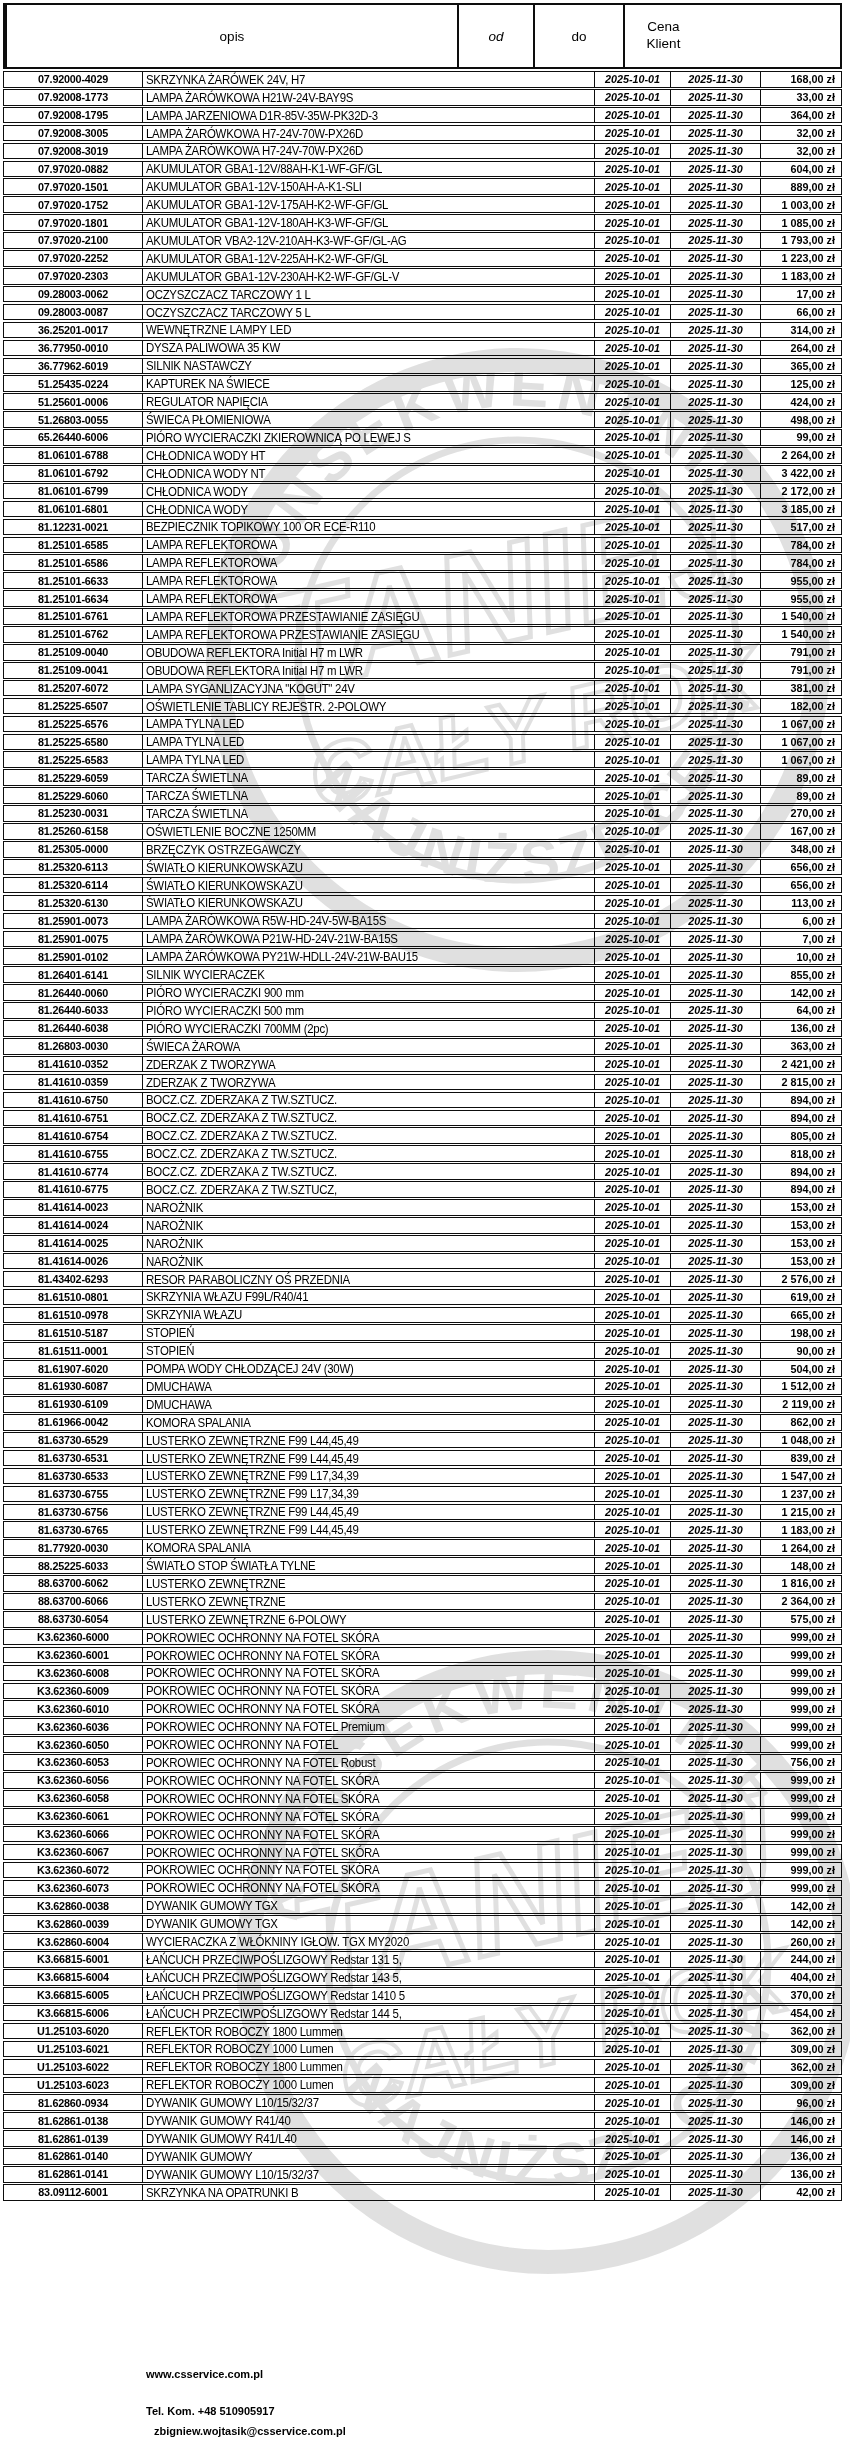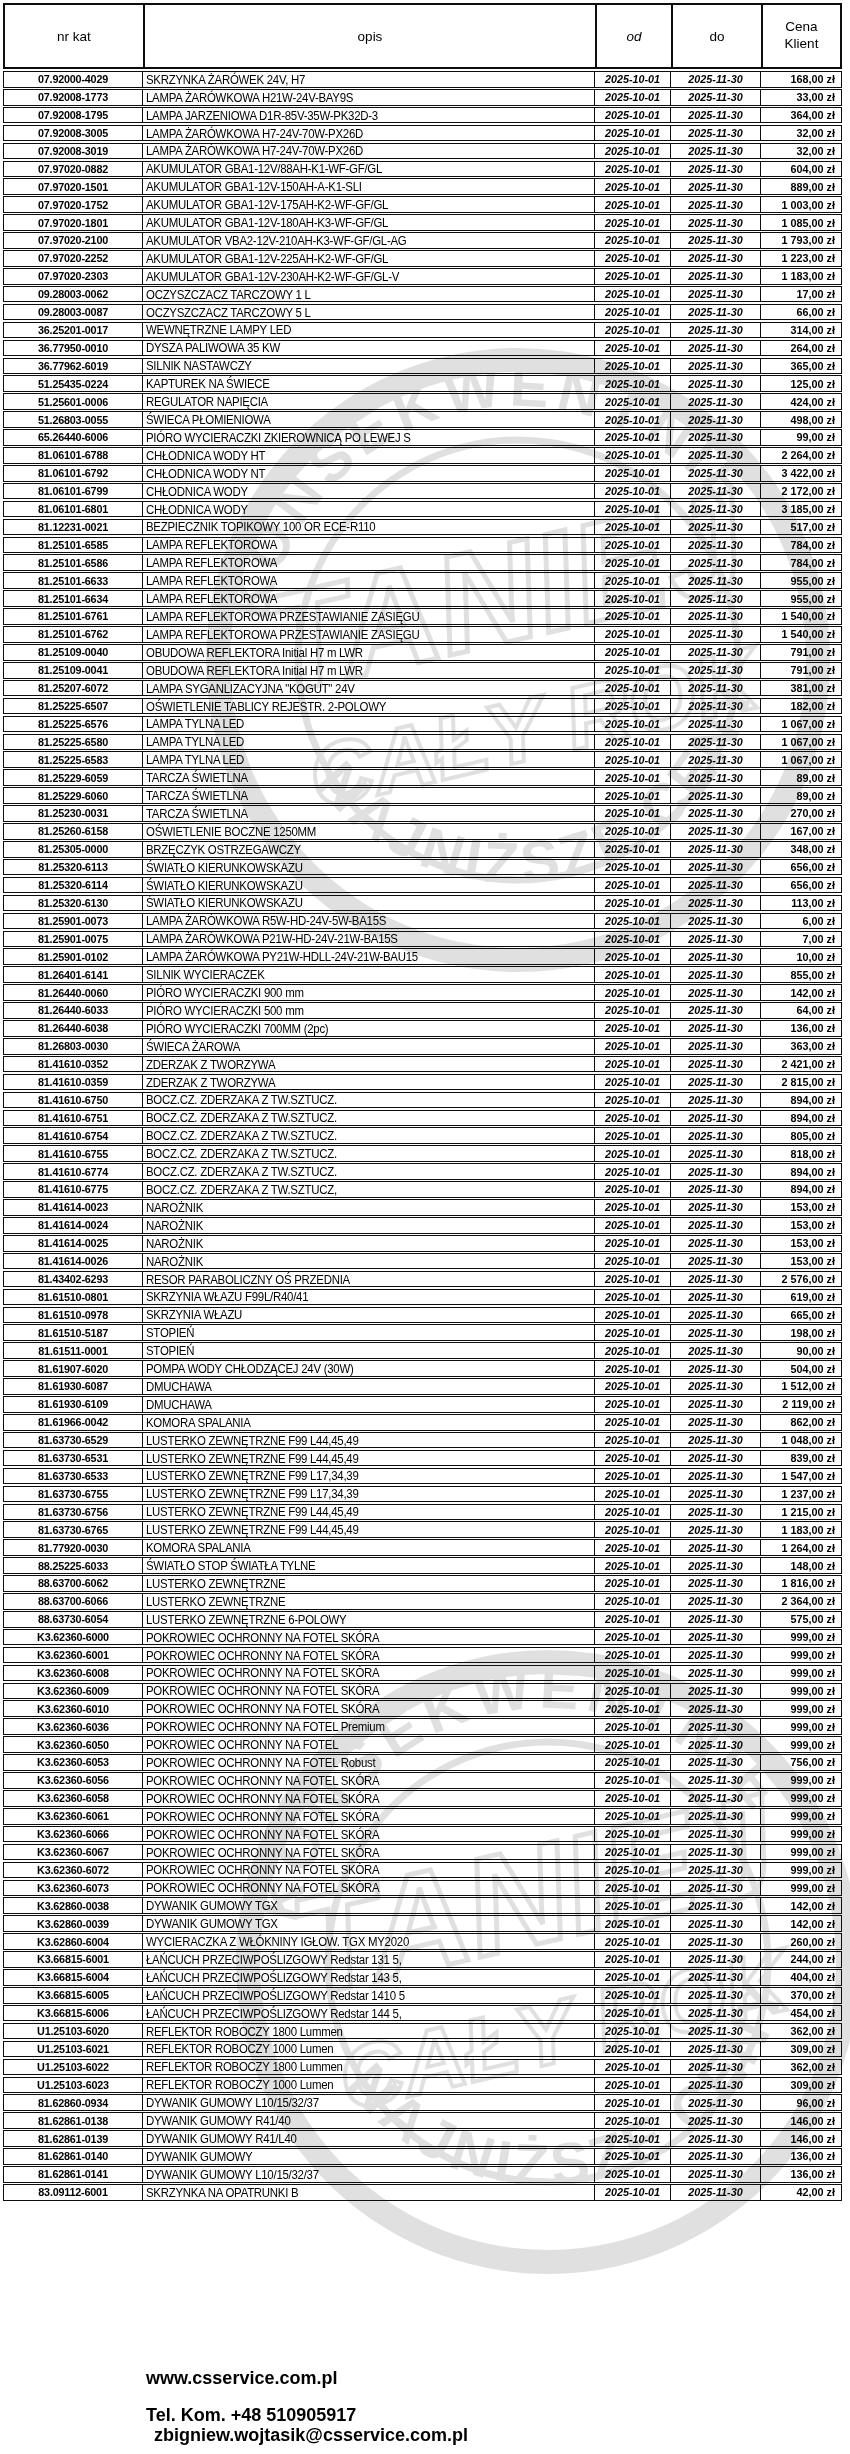--- a/index.html
+++ b/index.html
@@ -32,21 +32,21 @@
   .c-opis{width:452px;border-left:1.9px solid #0d0d0d;padding-left:3px;font-size:13px;}
   .c-opis .narrow{display:inline-block;transform:scaleX(.88);transform-origin:0 50%;letter-spacing:-0.3px;}
   .c-od{width:76px;border-left:1.9px solid #0d0d0d;justify-content:center;
         font-weight:bold;font-style:italic;font-size:10.8px;}
   .c-do{width:90px;border-left:1.9px solid #0d0d0d;justify-content:center;
         font-weight:bold;font-style:italic;font-size:10.8px;}
   .c-cena{width:79px;border-left:1.9px solid #0d0d0d;justify-content:flex-end;
           padding-right:4px;font-weight:bold;font-size:10.8px;}
 
   
-  .footer-line{position:absolute;left:146px;z-index:2;font-weight:bold;font-size:18px;}
+  .footer-line{position:absolute;left:146px;z-index:2;font-weight:bold;font-size:11px;}
   .f-web{top:2368px;}
   .f-tel{top:2405px;text-align:center;}
   .f-mail{top:2425px;margin-left:8px;}
 </style>
 </head>
 <body>
 
 <div class="page">
 
   <div class="stamp stamp1">
@@ -78,21 +78,20 @@
       <text font-size="58" font-weight="bold" fill="#b0b0b0" letter-spacing="5">
         <textPath href="#arcBot2" startOffset="50%" text-anchor="middle">NAJNIŻSZE CENY</textPath>
       </text>
       <text x="320" y="300" text-anchor="middle" font-size="140" font-weight="bold" font-style="italic" fill="none" stroke="#b0b0b0" stroke-width="5">TANIEJ</text>
       <text x="320" y="420" text-anchor="middle" font-size="88" font-weight="bold" font-style="italic" fill="none" stroke="#b0b0b0" stroke-width="4">CAŁY ROK</text>
     </svg>
   </div>
 
   <div class="table">
     <div class="thead">
-      <div class="th h-kat">nr kat</div>
       <div class="th h-opis">opis</div>
       <div class="th h-od">od</div>
       <div class="th h-do">do</div>
       <div class="th h-cena">
         <span>Cena Klient</span>
       </div>
     </div>
     <div>
         <div class="row">
           <div class="cell c-kat">07.92000-4029</div>

